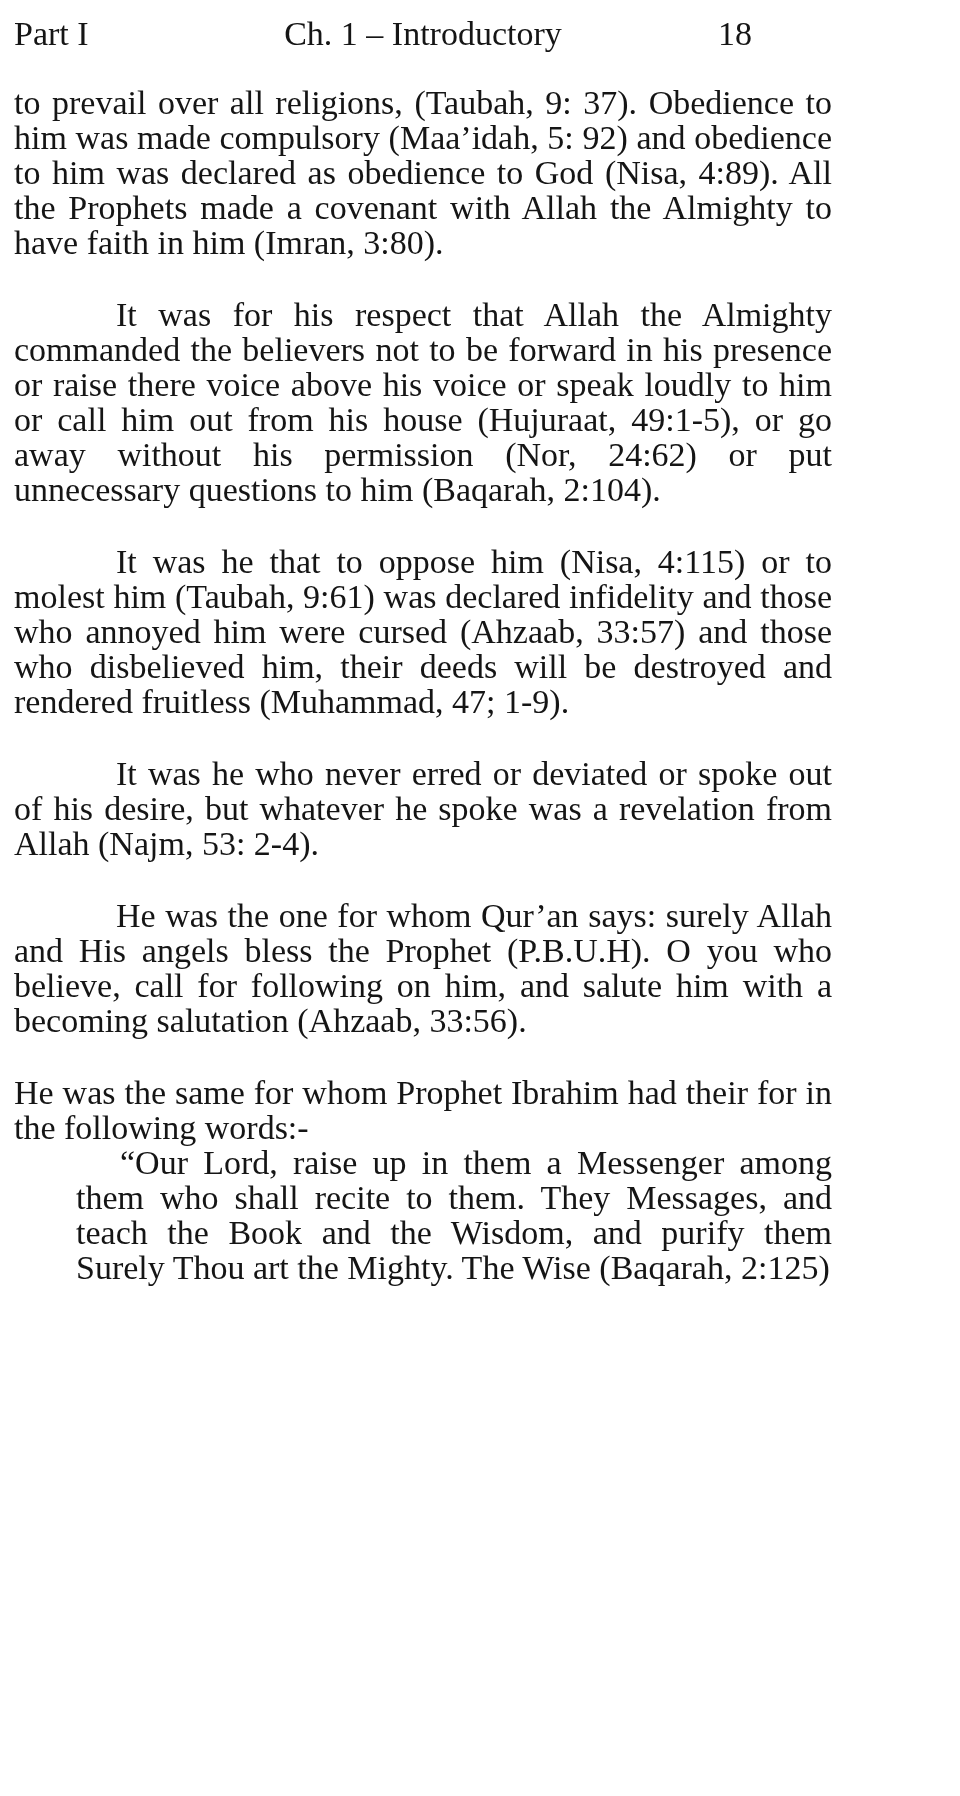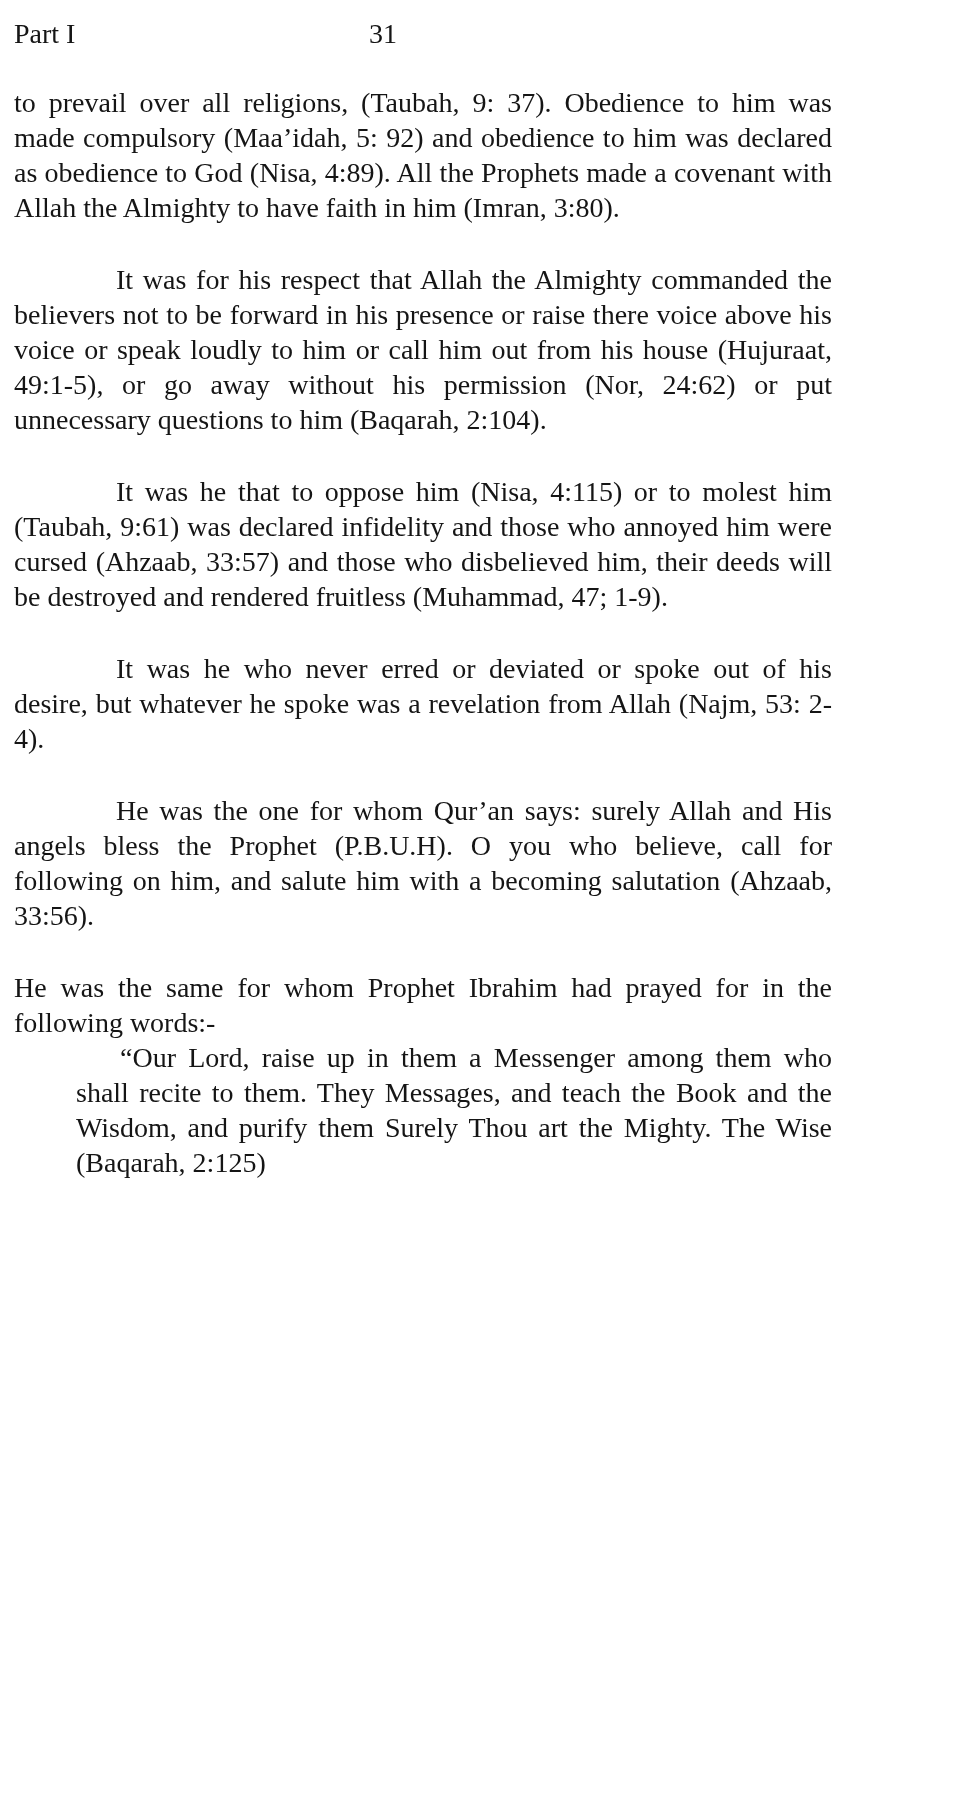--- a/index.html
+++ b/index.html
@@ -8,21 +8,21 @@
     background: #ffffff;
   }
   .page {
     position: relative;
     width: 960px;
     height: 1796px;
     box-sizing: border-box;
     background: #ffffff;
     color: #151515;
     font-family: "Liberation Serif", "DejaVu Serif", serif;
-    font-size: 28px;
+    font-size: 34px;
     line-height: 35px;
     padding: 16px 128px 0 14px;
     overflow: hidden;
   }
   .page-header {
     display: grid;
     grid-template-columns: 1fr auto 1fr;
     align-items: baseline;
     margin-bottom: 34px;
   }
@@ -55,32 +55,33 @@
     text-indent: 44px;
   }
 </style>
 </head>
 <body>
 
 <div class="page">
 
   <header class="page-header">
     <span class="hdr-left">Part I</span>
-    <span class="hdr-right">31</span>
+    <span class="hdr-center">Ch. 1 – Introductory</span>
+    <span class="hdr-right">18</span>
   </header>
 
   <main class="body-text">
     <p class="para no-indent">to prevail over all religions, (Taubah, 9: 37). Obedience to him was made compulsory (Maa’idah, 5: 92) and obedience to him was declared as obedience to God (Nisa, 4:89). All the Prophets made a covenant with Allah the Almighty to have faith in him (Imran, 3:80).</p>
 
     <p class="para indent">It was for his respect that Allah the Almighty commanded the believers not to be forward in his presence or raise there voice above his voice or speak loudly to him or call him out from his house (Hujuraat, 49:1-5), or go away without his permission (Nor, 24:62) or put unnecessary questions to him (Baqarah, 2:104).</p>
 
     <p class="para indent">It was he that to oppose him (Nisa, 4:115) or to molest him (Taubah, 9:61) was declared infidelity and those who annoyed him were cursed (Ahzaab, 33:57) and those who disbelieved him, their deeds will be destroyed and rendered fruitless (Muhammad, 47; 1-9).</p>
 
     <p class="para indent">It was he who never erred or deviated or spoke out of his desire, but whatever he spoke was a revelation from Allah (Najm, 53: 2-4).</p>
 
     <p class="para indent">He was the one for whom Qur’an says: surely Allah and His angels bless the Prophet (P.B.U.H). O you who believe, call for following on him, and salute him with a becoming salutation (Ahzaab, 33:56).</p>
 
-    <p class="para no-indent tight">He was the same for whom Prophet Ibrahim had prayed for in the following words:-</p>
+    <p class="para no-indent tight">He was the same for whom Prophet Ibrahim had their for in the following words:-</p>
 
     <blockquote class="quote">“Our Lord, raise up in them a Messenger among them who shall recite to them. They Messages, and teach the Book and the Wisdom, and purify them Surely Thou art the Mighty. The Wise (Baqarah, 2:125)</blockquote>
   </main>
 
 </div>
 
 </body></html>

